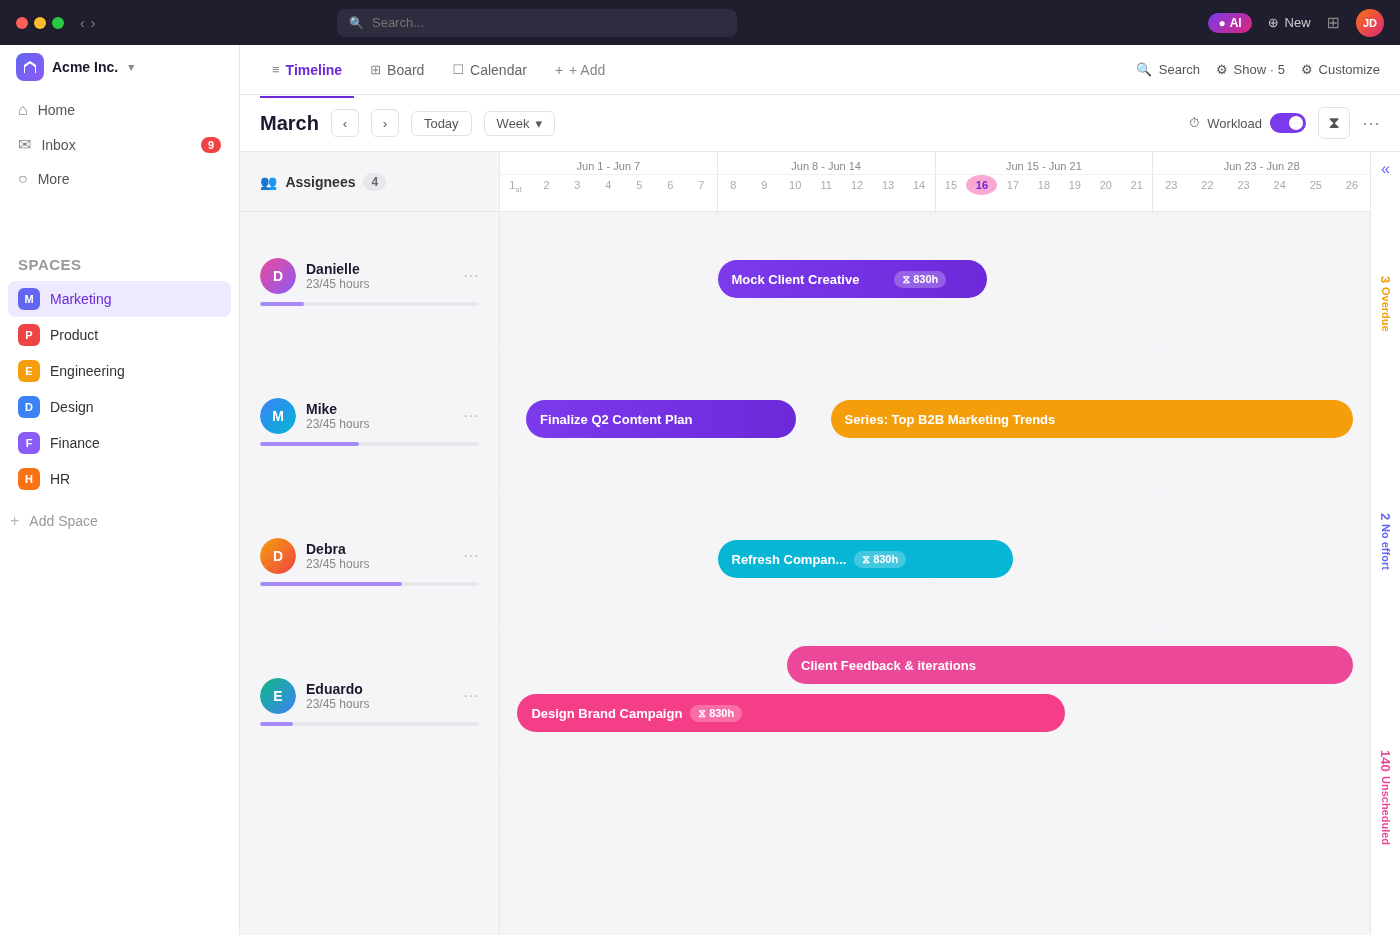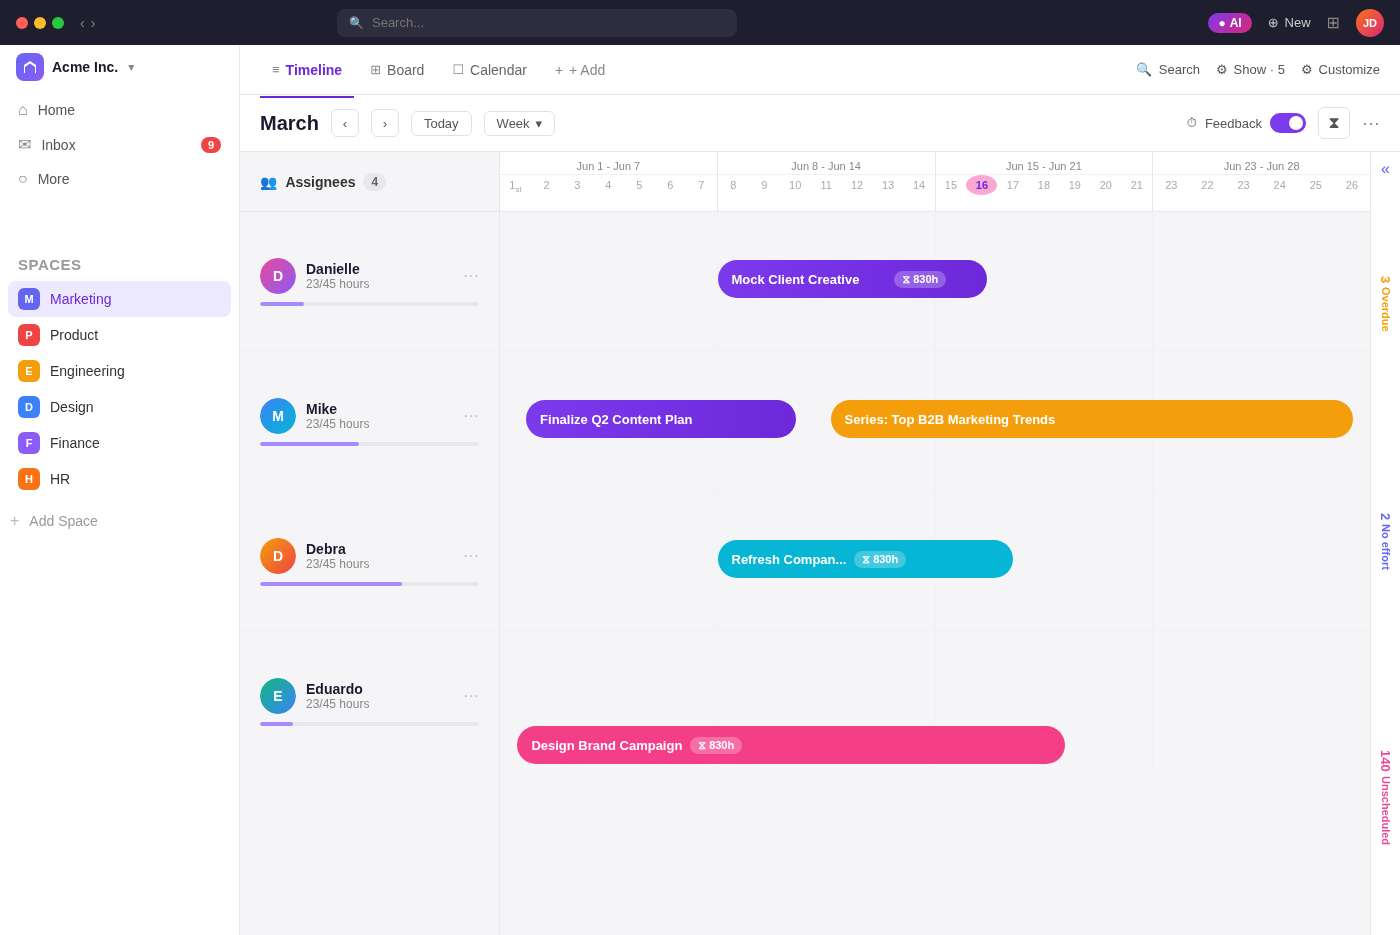--- a/index.html
+++ b/index.html
@@ -454,21 +454,21 @@
       border-radius: 50%;
       width: 20px; height: 20px;
       display: flex; align-items: center; justify-content: center;
       font-size: 11px;
     }
     .bar-purple { background: linear-gradient(90deg, #7c3aed, #6d28d9); gap: 35px; }
     .bar-green { background: #22c55e; }
     .bar-orange { background: #f59e0b; }
     .bar-cyan { background: #06b6d4; }
     .bar-pink { background: #ec4899; }
-    .bar-hotpink { background: #f43f88; margin-top: 32px; }
+    .bar-hotpink { background: #f43f88; }
 
     .side-panel {
       width: 24px;
       border-left: 1px solid #e8e8ec;
       display: flex;
       flex-direction: column;
       background: white;
     }
   </style>
 </head>
@@ -605,21 +605,21 @@
       <button class="nav-btn">‹</button>
       <button class="nav-btn">›</button>
       <button class="today-btn">Today</button>
       <div class="week-selector">
         <span>Week</span>
         <span>▾</span>
       </div>
       <div class="timeline-right">
         <div class="workload-btn">
           <span>⏱</span>
-          <span>Feedback</span>
+          <span>Workload</span>
           <div class="toggle"></div>
         </div>
         <div class="filter-btn">
           <span>⧗</span>
         </div>
         <div class="more-btn">···</div>
       </div>
     </div>
 
     <div style="display:flex; flex:1; overflow:hidden;">
@@ -799,20 +799,23 @@
             </div>
 
             <div class="grid-row">
               <div class="grid-lines">
                 <div class="grid-week"></div>
                 <div class="grid-week"></div>
                 <div class="grid-week"></div>
                 <div class="grid-week" style="border-right:none;"></div>
               </div>
 
+              <div class="task-bar bar-pink" style="left:33%; top:14px; width:65%;">
+                <span>Client Feedback &amp; iterations</span>
+              </div>
 
               <div class="task-bar bar-hotpink" style="left:2%; top:62px; width:63%;">
                 <span>Design Brand Campaign</span>
                 <span class="task-hours">⧖ 830h</span>
               </div>
             </div>
 
           </div>
         </div>
       </div>

